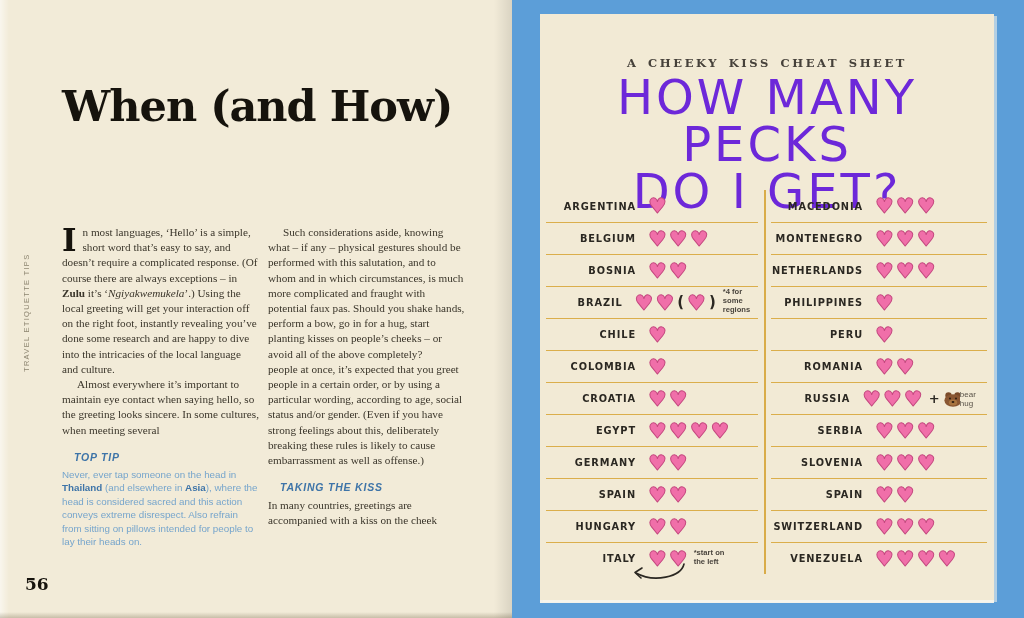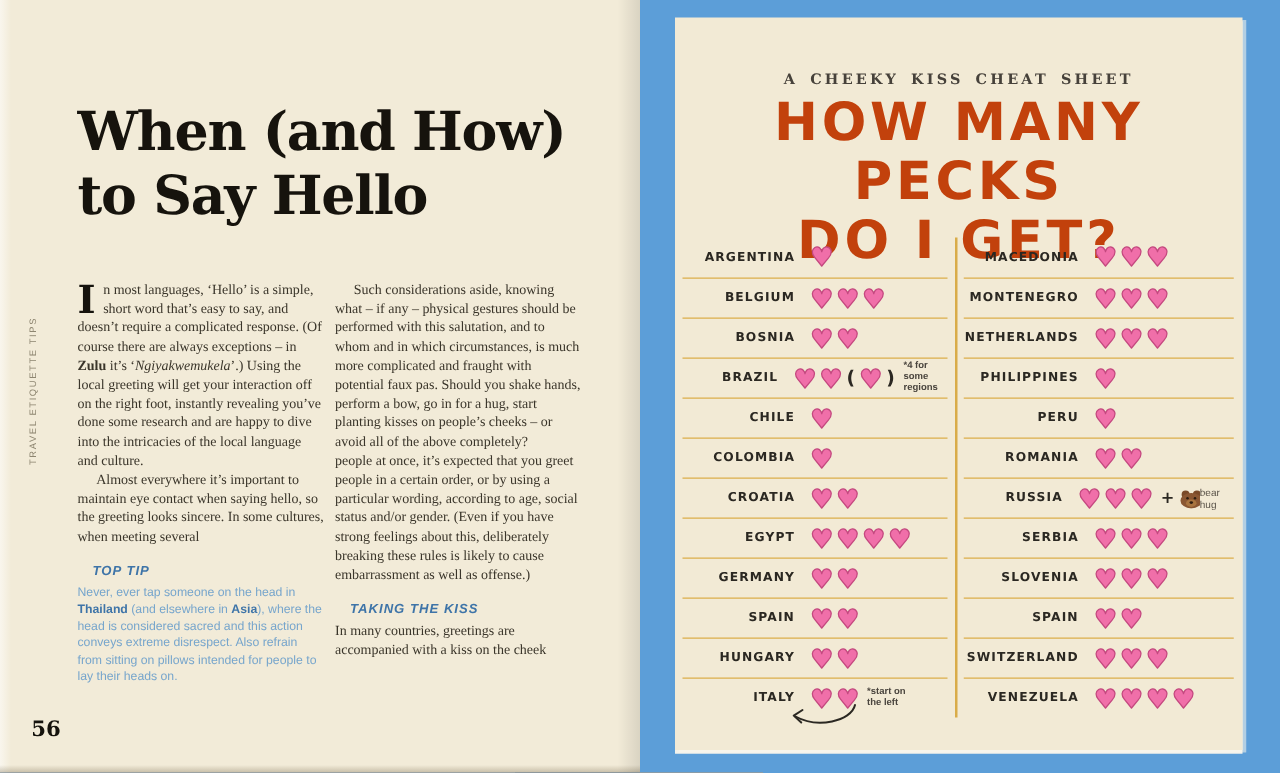--- a/index.html
+++ b/index.html
@@ -43,22 +43,22 @@
 
   
   .right-page{position:absolute;left:512px;top:0;width:512px;height:618px;background:#5C9ED8;padding-left:11px;}
   .panel{position:absolute;left:28px;top:14px;width:454px;height:586px;background:#F2EAD5;
     box-shadow:0 3px 0 rgba(251,247,236,.95), 3px 2px 0 rgba(251,247,236,.55);}
 
   .eyebrow{position:absolute;top:42px;left:0;width:100%;text-align:center;
     font-family:"DejaVu Serif",serif;font-weight:600;font-size:11.5px;
     letter-spacing:2.6px;word-spacing:3px;color:#46413A;}
   .big-title{position:absolute;top:60px;left:0;width:100%;text-align:center;
-    font-family:"DejaVu Sans",sans-serif;font-weight:700;font-size:42px;line-height:47px;
-    letter-spacing:3px;color:#c2410c;}
+    font-family:"DejaVu Sans",sans-serif;font-weight:400;font-size:48px;line-height:47px;
+    letter-spacing:3px;color:#6d28d9;}
 
   .divider{position:absolute;left:224px;top:176px;width:2px;height:384px;background:#D9AC49;}
 
   .tcol{position:absolute;top:176px;}
   .tcol-left{left:6px;width:212px;}
   .tcol-right{left:231px;width:216px;}
   .trow{position:relative;height:32px;display:flex;align-items:center;box-sizing:border-box;overflow:visible;}
   .trow + .trow{border-top:1.5px solid #DBAE4B;}
   .country{display:flex;justify-content:flex-end;align-items:center;white-space:nowrap;
     font-family:"DejaVu Sans",sans-serif;font-weight:700;font-size:9.8px;
@@ -81,21 +81,21 @@
 <body>
 
 <div class="stage">
 
   <div class="left-page">
     <div class="left-edge-highlight"></div>
 
     <div class="sidebar-vertical">TRAVEL ETIQUETTE TIPS</div>
 
     <h1 class="main-title"><span>When (and How)</span><br>
-      <span>to Say Hello</span></h1>
+      </h1>
 
     <div class="col col1">
       <p class="body-para"><span class="dropcap">I</span><span><span>n most languages, ‘Hello’ is a simple, short word that’s easy to say, and doesn’t require a complicated response. (Of course there are always exceptions – in </span><span class="rich-b">Zulu</span><span> it’s ‘</span><span class="rich-i">Ngiyakwemukela</span><span>’.) Using the local greeting will get your interaction off on the right foot, instantly revealing you’ve done some research and are happy to dive into the intricacies of the local language and culture.</span></span></p>
       <p class="body-para indent">Almost everywhere it’s important to maintain eye contact when saying hello, so the greeting looks sincere. In some cultures, when meeting several</p>
       <h3 class="tip-heading">TOP TIP</h3>
       <p class="tip-body"><span>Never, ever tap someone on the head in </span><span class="rich-b">Thailand</span><span> (and elsewhere in </span><span class="rich-b">Asia</span><span>), where the head is considered sacred and this action conveys extreme disrespect. Also refrain from sitting on pillows intended for people to lay their heads on.</span></p>
     </div>
 
     <div class="col col2">
       <p class="body-para indent">Such considerations aside, knowing what – if any – physical gestures should be performed with this salutation, and to whom and in which circumstances, is much more complicated and fraught with potential faux pas. Should you shake hands, perform a bow, go in for a hug, start planting kisses on people’s cheeks – or avoid all of the above completely?</p>

